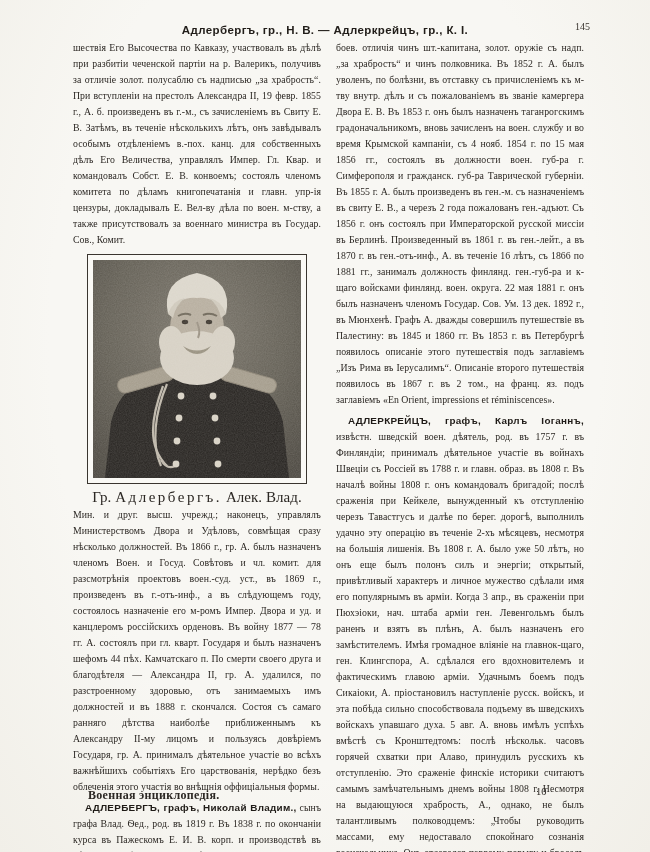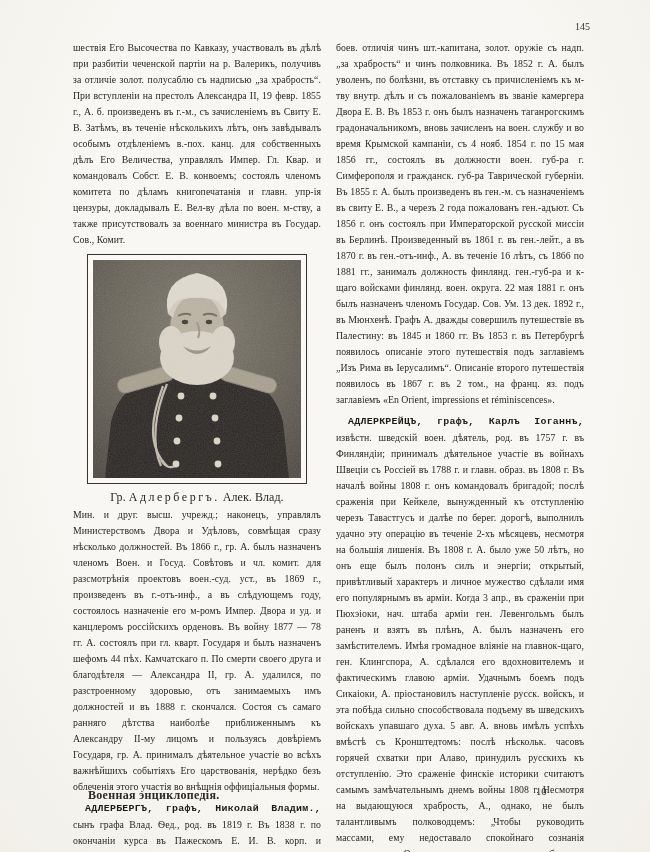--- a/index.html
+++ b/index.html
@@ -16,47 +16,50 @@
   .page-number{
     position:absolute;top:21px;right:60px;font-size:10px;color:#3a352f;
     font-family:"Liberation Serif", serif;
   }
   .columns{position:absolute;top:40px;left:73px;width:512px;display:flex;gap:15px;}
   .col{width:248px;text-align:justify;font-size:9.8px;line-height:16px;
        letter-spacing:.05px;}
   .col p{margin:0;}
   p.entry{margin-top:5px;text-indent:12px;}
   .lead{
-    font-family:Liberation Mono, monospace;font-weight:bold;
+    font-family:Liberation Sans, sans-serif;font-weight:bold;
     font-size:9.9px;letter-spacing:.3px;color:#1f1b17;
   }
   figure{margin:6px auto 2px auto;width:220px;}
   .photo-frame{
     border:1.5px solid #3a352f;background:#faf9f5;padding:5px;
     width:208px;height:218px;box-sizing:content-box;
   }
   .photo-frame svg{display:block;width:208px;height:218px;}
   figcaption{
-    text-align:center;font-size:12px;margin-top:5px;color:#2b2723;
+    text-align:center;font-size:15px;margin-top:5px;color:#2b2723;
     text-indent:0;
   }
   .caption-surname{letter-spacing:2.5px;}
   .footer-imprint{
     position:absolute;left:88px;top:788px;font-size:12px;font-weight:600;
     letter-spacing:.3px;color:#2b2723;
   }
   .sheet-number{
     position:absolute;left:536px;top:786px;font-size:10.5px;color:#2b2723;
   }
 </style>
 </head>
 <body>
 
 <div class="page">
 
+  <div class="header">
+    <span class="header-title">Адлербергъ, гр., Н. В. — Адлеркрейцъ, гр., К. I.</span>
+  </div>
   <span class="page-number">145</span>
 
   <div class="columns">
 
     <div class="col">
       <p>шествія Его Высочества по Кавказу, участвовалъ въ дѣлѣ при разбитіи чеченской партіи на р. Валерикъ, получивъ за отличіе золот. полусаблю съ надписью „за храбрость“. При вступленіи на престолъ Александра II, 19 февр. 1855 г., А. б. произведенъ въ г.-м., съ зачисленіемъ въ Свиту Е. В. Затѣмъ, въ теченіе нѣсколькихъ лѣтъ, онъ завѣдывалъ особымъ отдѣленіемъ в.-пох. канц. для собственныхъ дѣлъ Его Величества, управлялъ Импер. Гл. Квар. и командовалъ Собст. Е. В. конвоемъ; состоялъ членомъ комитета по дѣламъ книгопечатанія и главн. упр-ія цензуры, докладывалъ Е. Вел-ву дѣла по воен. м-ству, а также присутствовалъ за военнаго министра въ Государ. Сов., Комит.</p>
 
       <figure>
         <div class="photo-frame">
           <svg viewBox="0 0 208 218" xmlns="http://www.w3.org/2000/svg" role="img">

